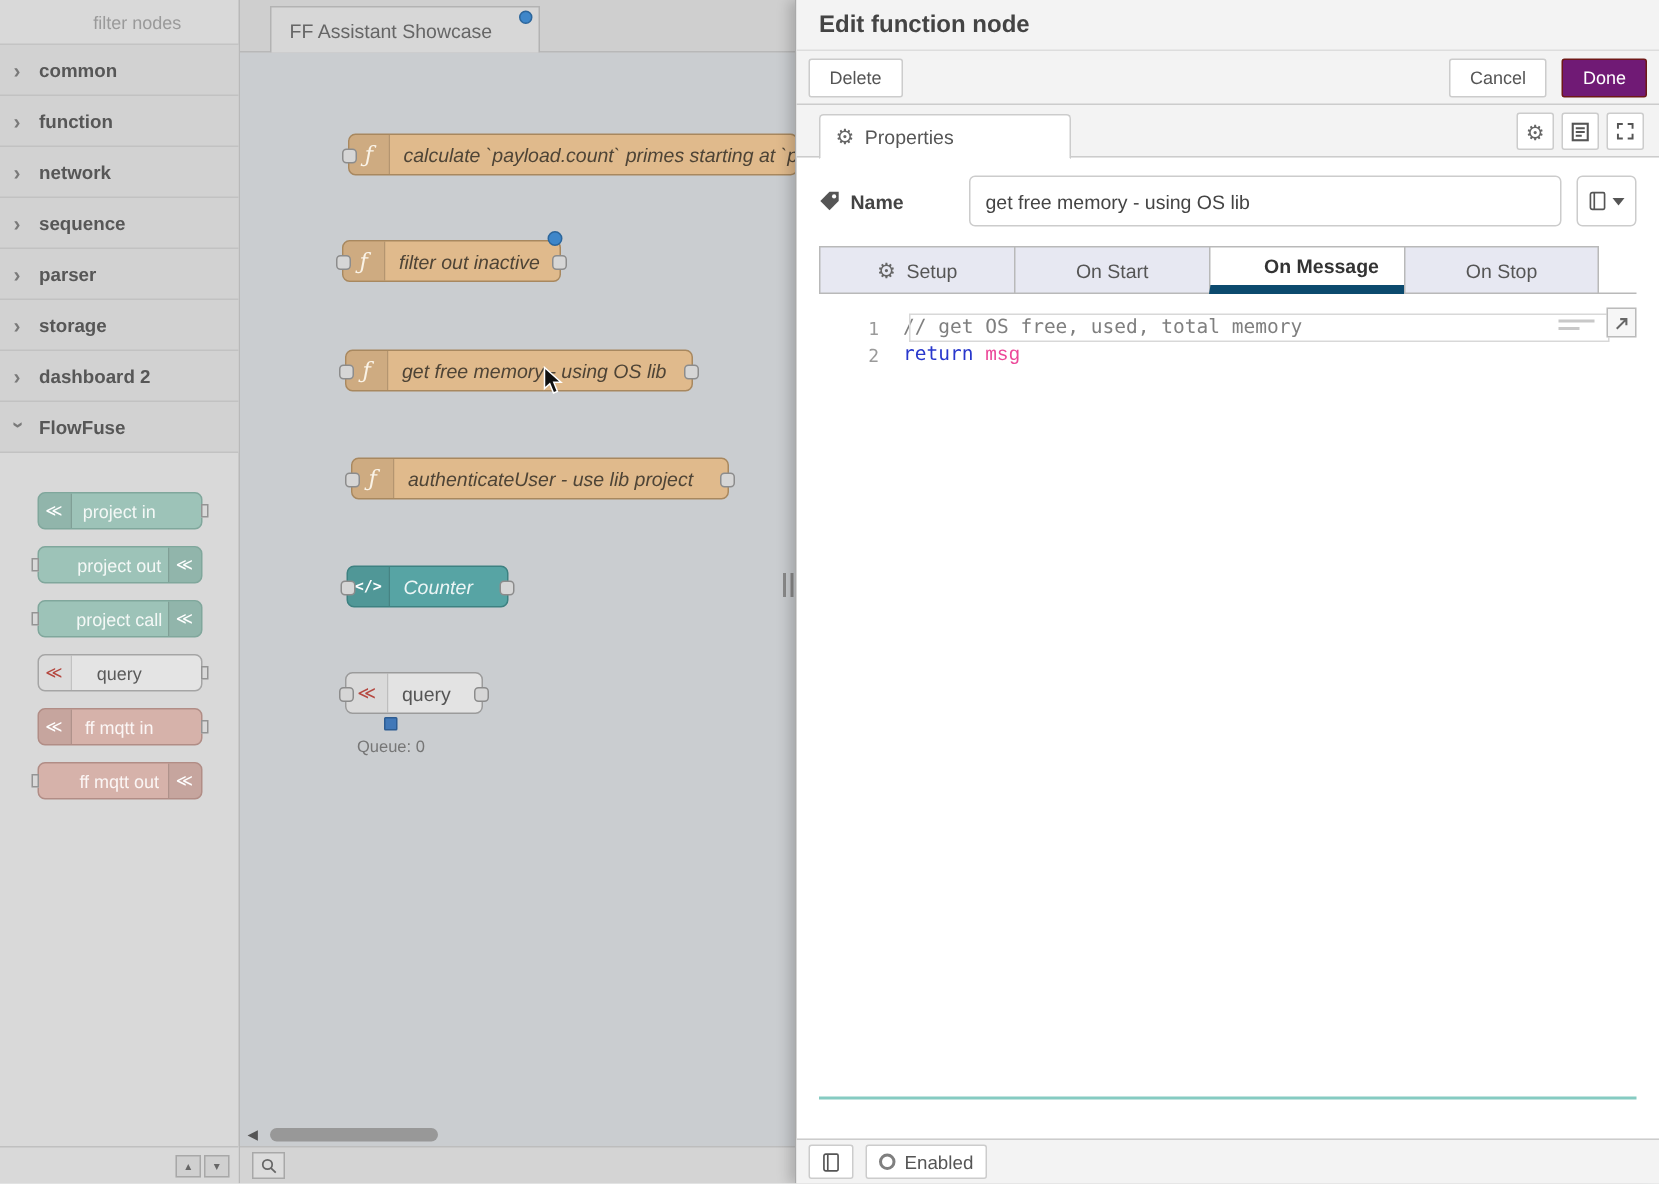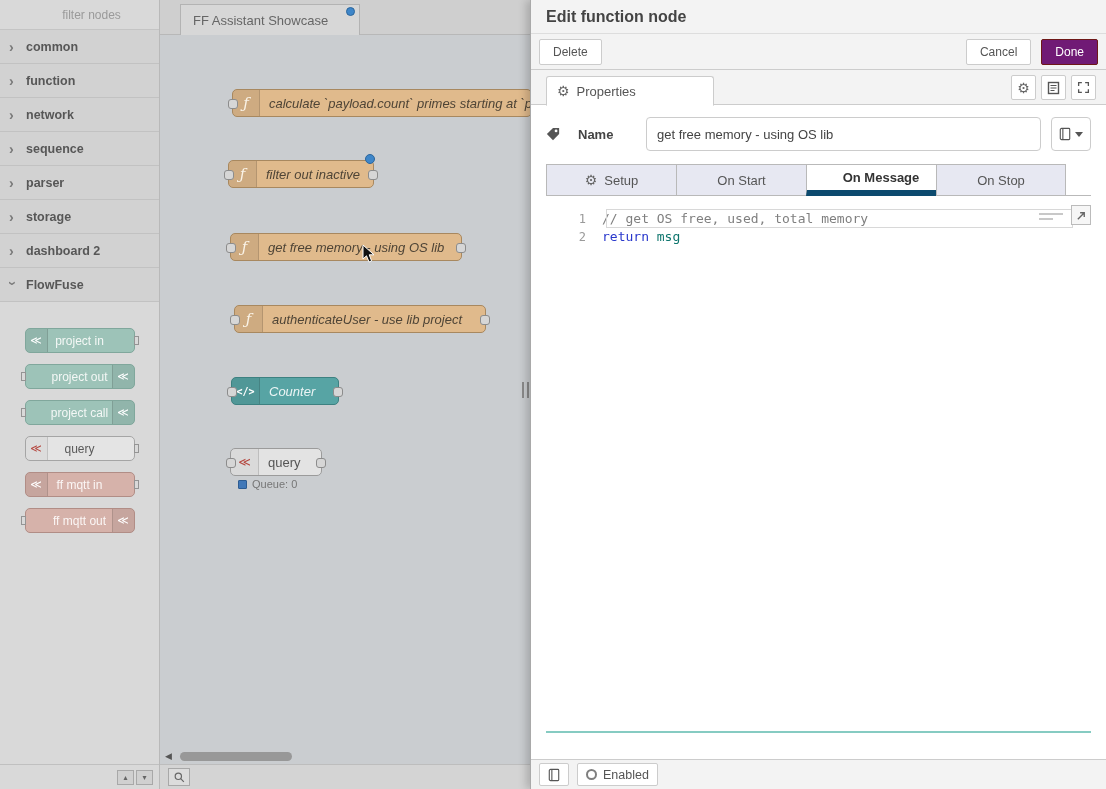--- a/index.html
+++ b/index.html
@@ -65,37 +65,37 @@
   .btn.done { background:#701a75; border-color:#6e1818; color:#fff; }
   .spacer { flex:1; }
   #prop-row { position:relative; height:35px; background:#f3f3f3; border-bottom:1px solid #ccc; }
   #prop-tab { position:absolute; left:15px; top:6px; width:168px; height:30px; background:#fff; border:1px solid #ccc; border-bottom-color:#fff; border-radius:3px 3px 0 0; display:flex; align-items:center; gap:7px; padding:0 10px; font-size:13px; color:#555; cursor:pointer; }
   .prop-icons { position:absolute; right:10px; top:5px; display:flex; gap:5px; }
   .icon-btn { width:25px; height:25px; background:#fff; border:1px solid #ccc; border-radius:2px; display:flex; align-items:center; justify-content:center; color:#555; font-size:13px; cursor:pointer; }
   .gear { font-size:14px; color:#666; font-style:normal; }
 
   #tray-form { padding:12px 15px 0 15px; }
   .name-row { display:flex; align-items:center; gap:8px; }
-  .name-label { display:flex; align-items:center; gap:18px; width:92px; font-size:13px; font-weight:600; color:#444; }
+  .name-label { display:flex; align-items:center; gap:7px; width:92px; font-size:13px; font-weight:600; color:#444; }
   .name-row input { flex:1; height:34px; border:1px solid #ccc; border-radius:4px; padding:0 10px; font-size:13px; color:#444; outline:none; font-family:"Liberation Sans",sans-serif; }
   .lib-btn { width:40px; height:34px; margin-left:2px; background:#fff; border:1px solid #ccc; border-radius:4px; display:flex; align-items:center; justify-content:center; gap:4px; cursor:pointer; }
   .caret { width:0; height:0; border-left:4px solid transparent; border-right:4px solid transparent; border-top:5px solid #555; }
 
   .func-tabs { margin-top:13px; height:32px; border-bottom:1px solid #b9b9b9; display:flex; }
   .ftab { width:130px; height:32px; background:#e7e8f2; border:1px solid #b9b9b9; border-right:none; display:flex; align-items:center; justify-content:center; gap:7px; font-size:13px; color:#555; cursor:pointer; }
   .ftab:last-child { border-right:1px solid #b9b9b9; }
   .ftab.active { background:#fff; border-bottom:6px solid #0c4a6e; color:#333; font-weight:600;padding-left:19px; }
 
   #code-editor { position:relative; margin-top:9px; height:528px; background:#fff; border-bottom:2px solid #86cbc2; font-family:"DejaVu Sans Mono", monospace; font-size:13px; }
   .code-row { display:flex; height:18px; line-height:18px; }
   .code-rows { padding-top:5px; }
   .ln { width:56px; text-align:right; padding-right:16px; color:#9a9a9a; font-size:12px; }
   .tok-comment { color:#7f7f7f; }
   .tok-keyword { color:#2837cc;margin-top:23px; }
-  .tok-plain { color:#0f766e; }
+  .tok-plain { color:#ec4899;font-family:Liberation Mono, monospace; }
   #cur-line { position:absolute; left:60px; right:18px; top:4px; height:19px; border:1px solid #d8d8d8; pointer-events:none; }
   #minimap { position:absolute; right:26px; top:8px; width:26px; }
   #minimap div { height:2px; background:#c8c8c8; margin-bottom:3px; }
   #editor-expand { position:absolute; right:0; top:0; width:20px; height:20px; background:#f6f6f6; border:1px solid #bbb; display:flex; align-items:center; justify-content:center; cursor:pointer; }
 
   #tray-footer { position:absolute; left:0; bottom:0; width:100%; height:30px; background:#f3f3f3; border-top:1px solid #ccc; display:flex; align-items:center; padding:0 8px; gap:8px; }
   .tf-btn { height:23px; background:#fff; border:1px solid #ccc; border-radius:2px; display:flex; align-items:center; justify-content:center; padding:0 8px; gap:6px; font-size:12.5px; color:#555; cursor:pointer; }
   .circle-o { width:11px; height:11px; border:2px solid #7f7f7f; border-radius:50%; }
 
   #cursor { position:absolute; left:202px; top:244px; pointer-events:none; }
@@ -231,21 +231,21 @@
       <span class="port pin"></span>
       <span class="port pout"></span>
     </div>
 
     <div class="rnode qnode" style="left:70px; top:448px; width:92px;">
       <span class="nicon qred">≪</span>
       <span class="nlabel" style="font-style:normal;">query</span>
       <span class="port pin"></span>
       <span class="port pout"></span>
     </div>
-    <div class="node-status" style="left:78px; top:478px;">
+    <div class="node-status" style="left:78px; top:478px;flex-direction:column;">
       <span class="status-square"></span>
       <span>Queue: 0</span>
     </div>
 
     <div id="h-scroll">
       <span class="arrow">◀</span>
       <div id="h-thumb"></div>
     </div>
     <div id="canvas-footer">
       <div class="cf-btn">

